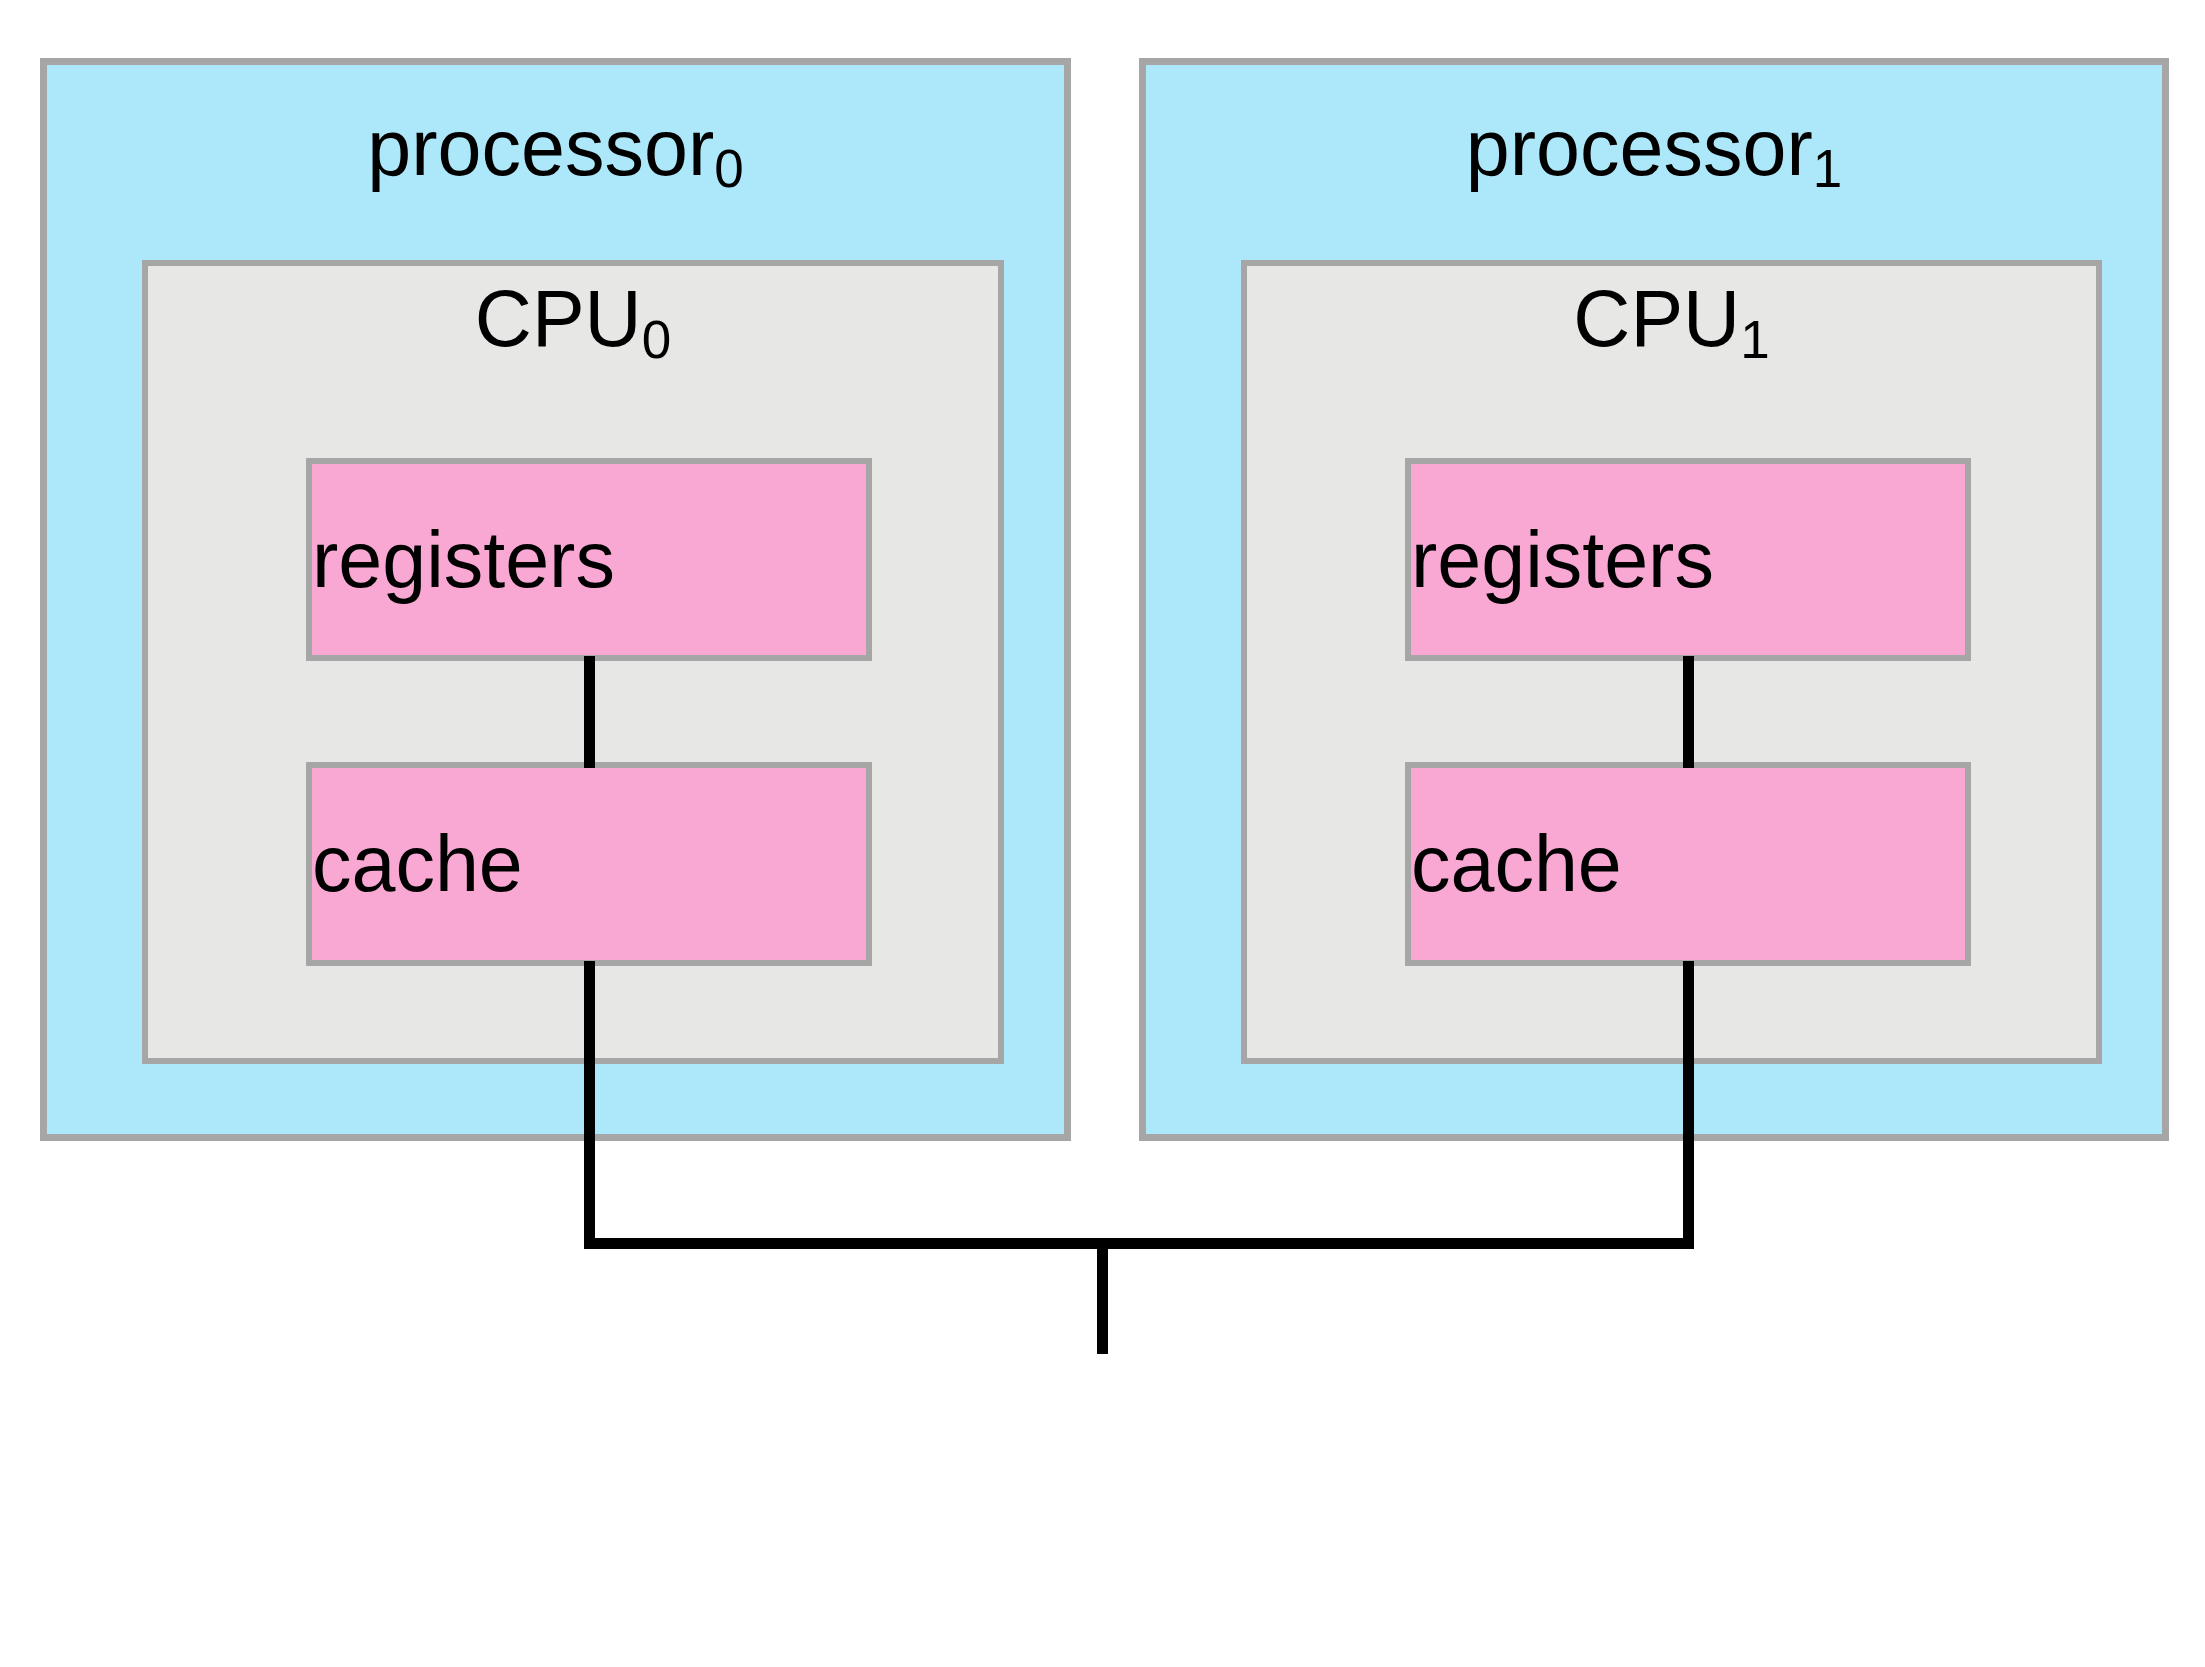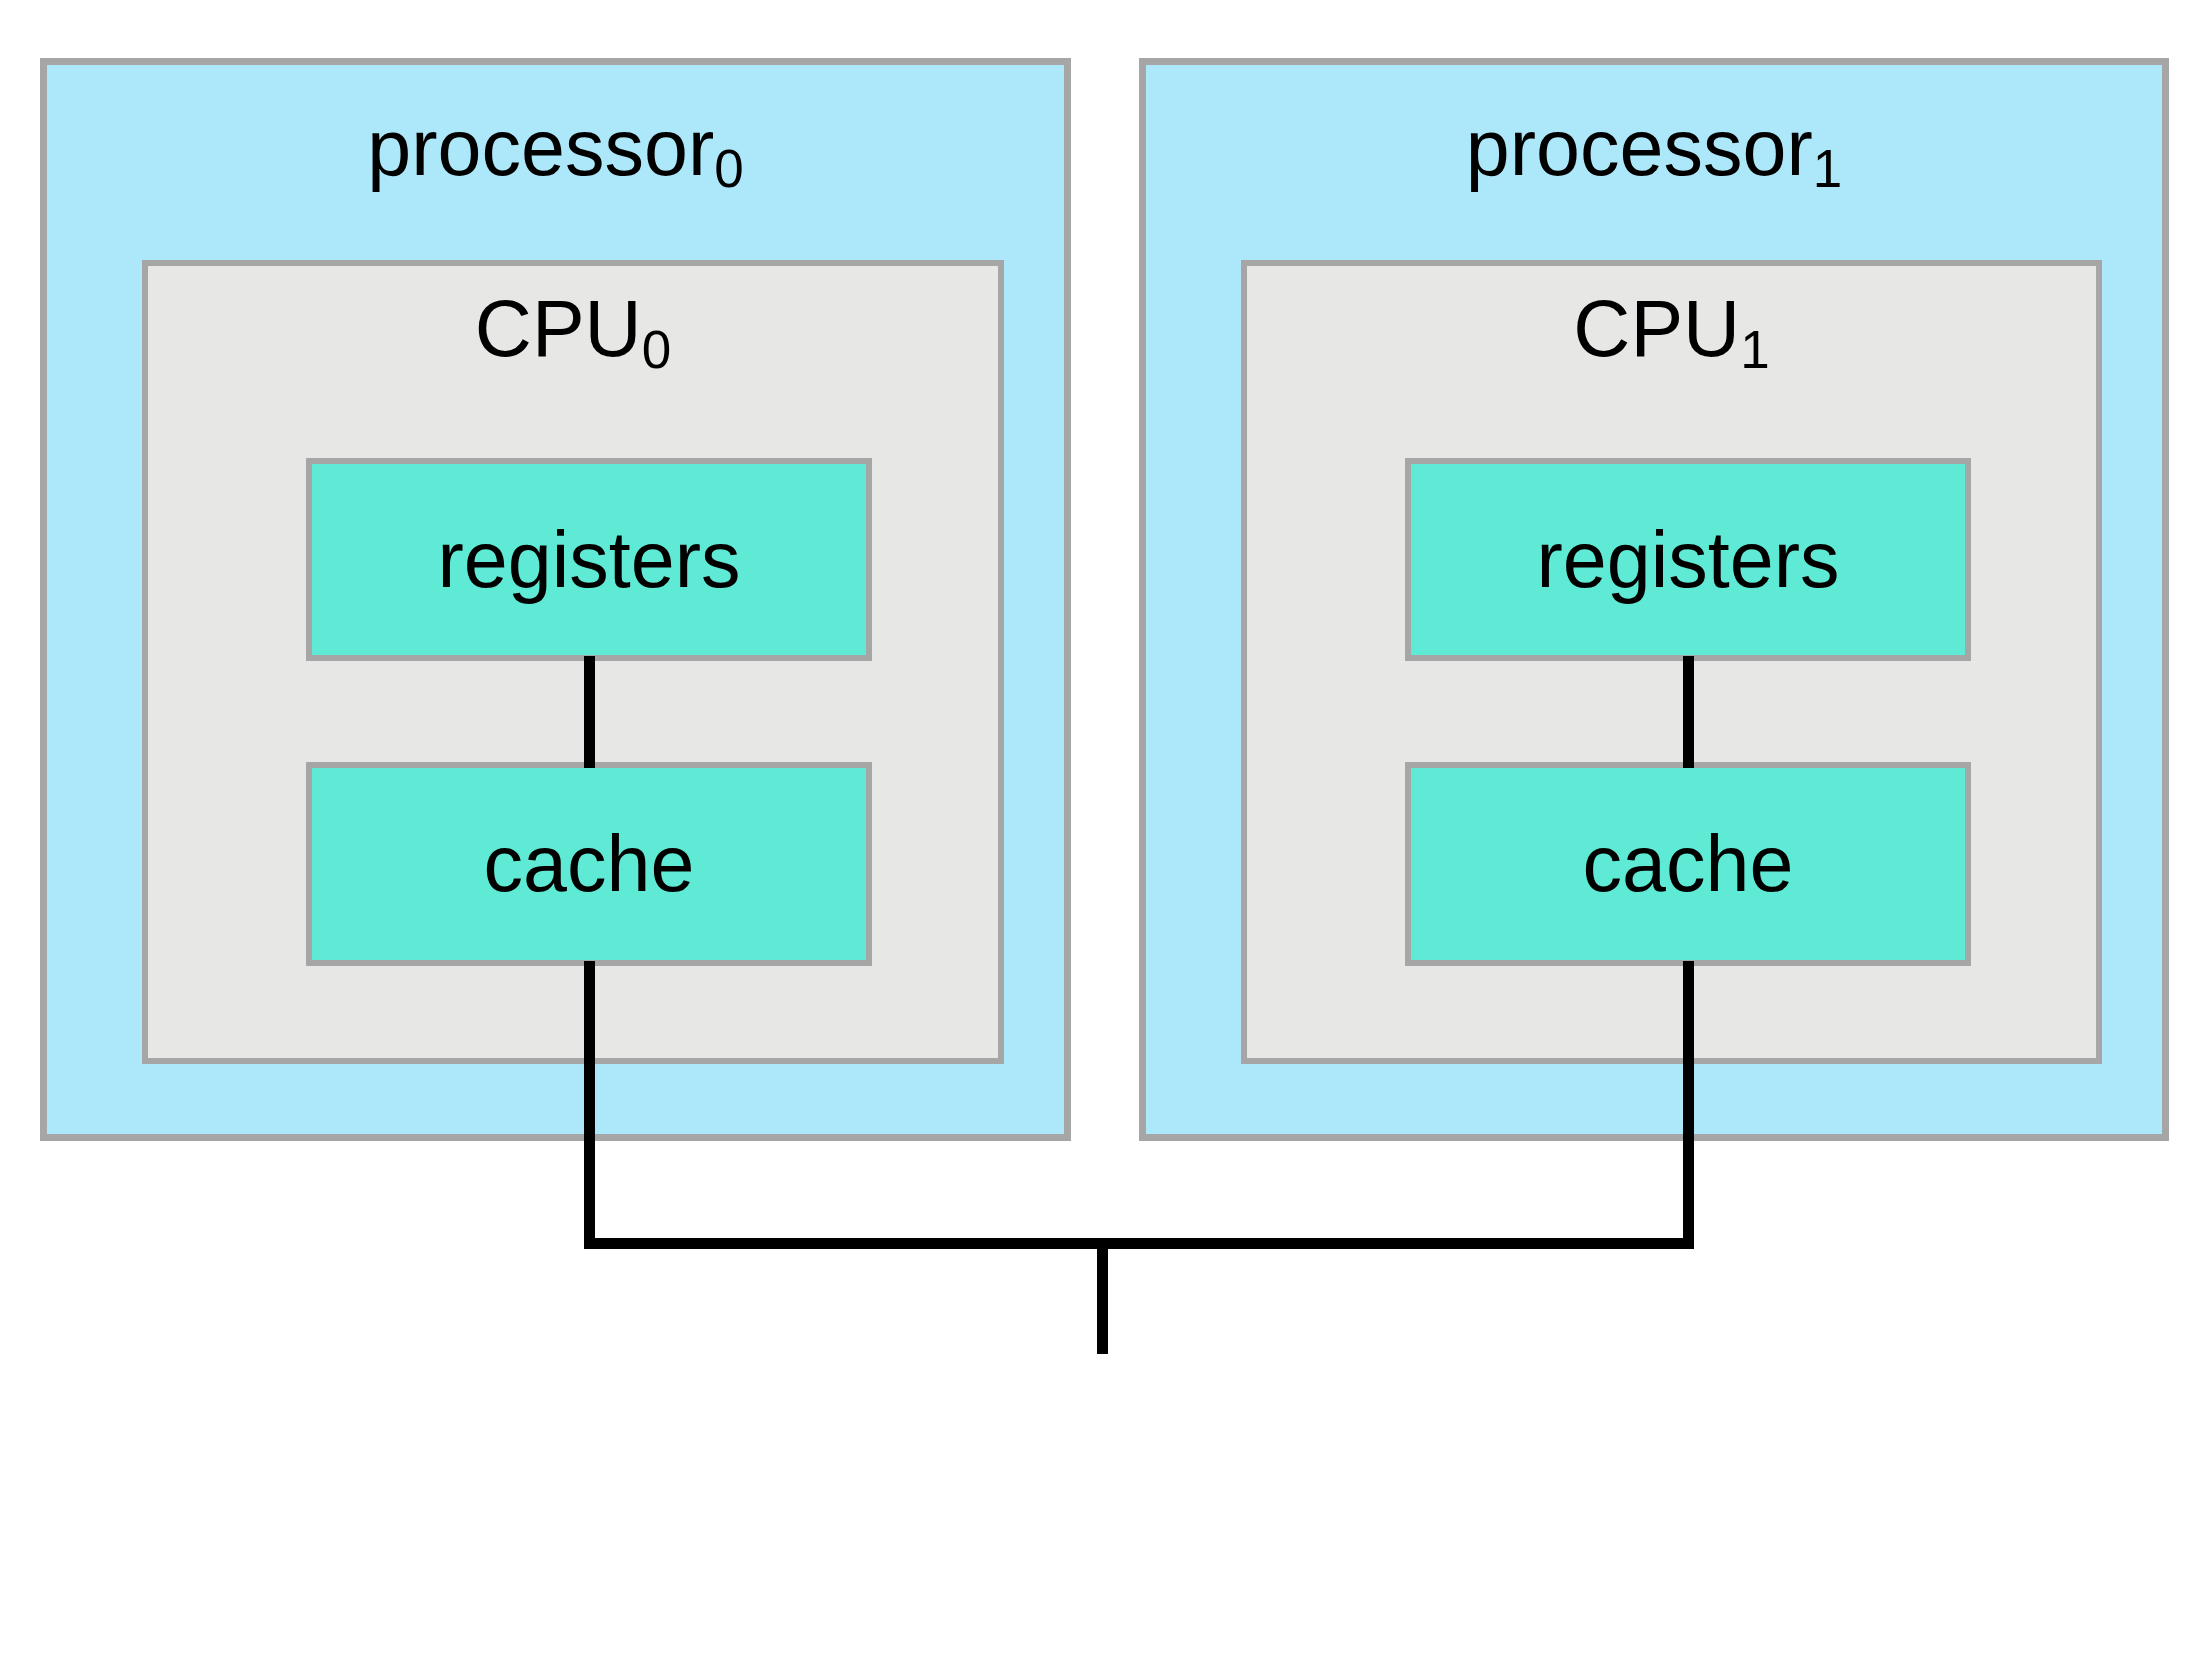--- a/index.html
+++ b/index.html
@@ -38,37 +38,37 @@
   .cpu {
     top: 260px;
     height: 804px;
     background: #e7e7e5;
     border: 6.6px solid #a6a6a6;
     text-align: center;
   }
   .cpu-0 { left: 142px;  width: 862px; }
   .cpu-1 { left: 1241px; width: 861px; }
   .cpu-label {
-    margin-top: 18px;
+    margin-top: 8px;
     font-size: 79px;
     line-height: 1.15;
     white-space: nowrap;
   }
   .sub {
     font-size: 53px;
     position: relative;
     top: 0.22em;
   }
   .inner-box {
     width: 566px;
-    background: #5eead4;
+    background: #f9a8d4;
     border: 6.6px solid #a6a6a6;
     display: flex;
     align-items: center;
-    justify-content: center;
+    justify-content: flex-start;
     font-size: 79px;
     white-space: nowrap;
   }
   .registers-0 { left: 306px;  top: 458px;  height: 203px; }
   .cache-0     { left: 306px;  top: 762px; height: 204px; }
   .registers-1 { left: 1405px; top: 458px;  height: 203px; }
   .cache-1     { left: 1405px; top: 762px; height: 204px; }
   .main-memory {
     left: 126px;
     top: 1341px;

